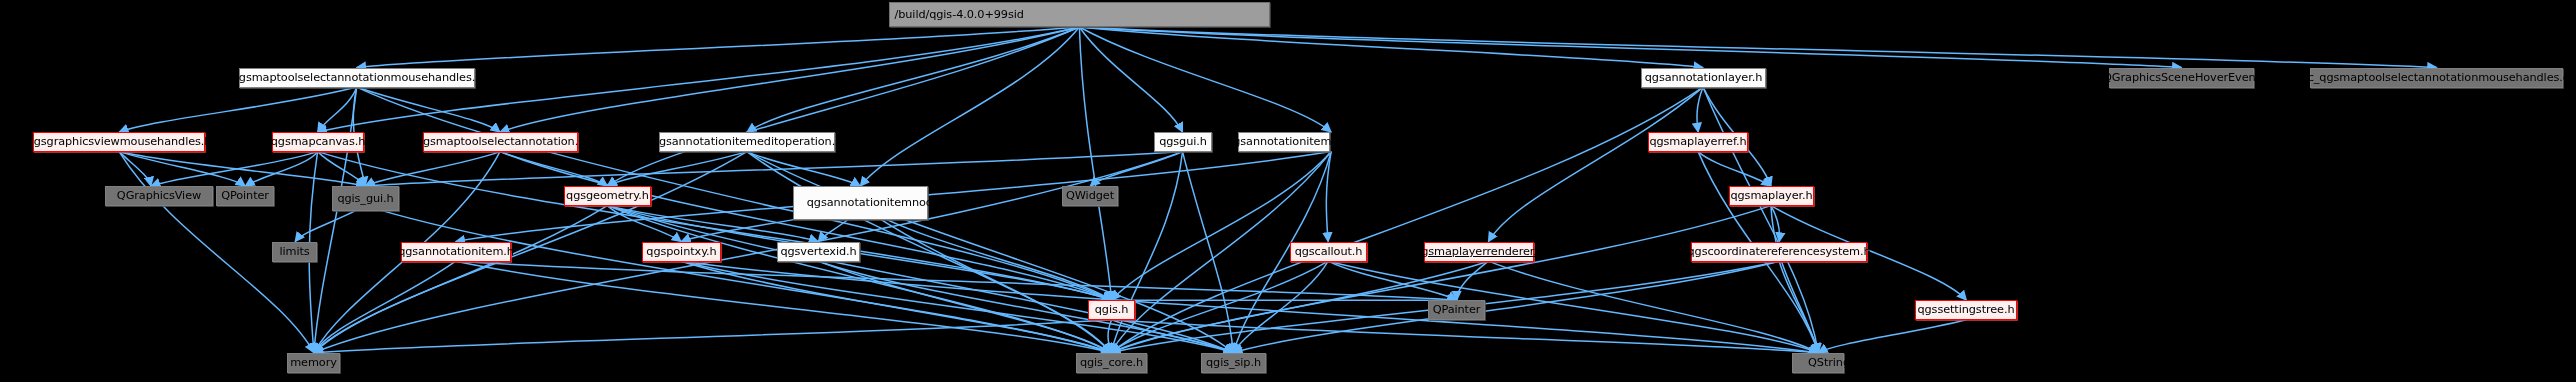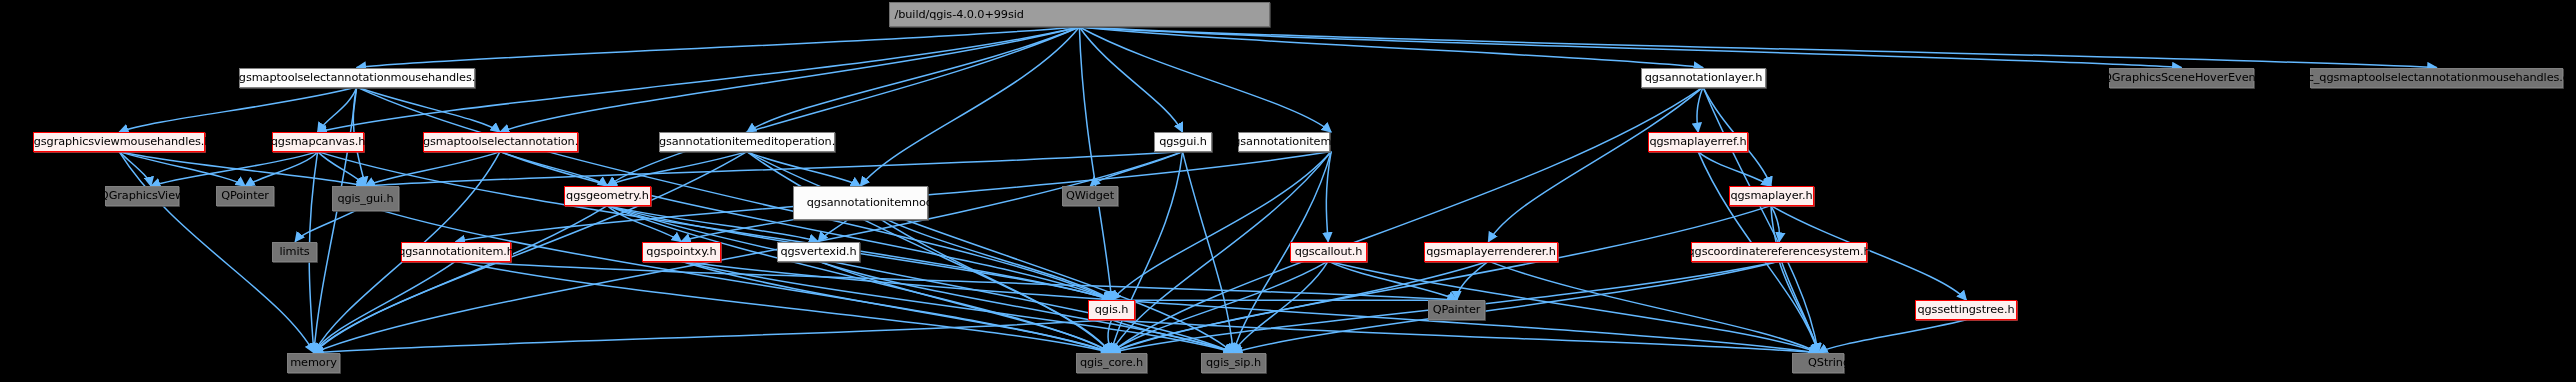--- a/index.html
+++ b/index.html
@@ -195,21 +195,21 @@
       </div>
       <div class="node white" style="left: 1154px; top: 132px; width: 58px; height: 19.5px;">
         <span>qgsgui.h</span>
       </div>
       <div class="node white" style="left: 1238px; top: 132px; width: 92px; height: 19.5px;">
         <span>qgsannotationitem.h</span>
       </div>
       <div class="node red" style="left: 1648px; top: 132px; width: 100px; height: 19.5px;">
         <span>qgsmaplayerref.h</span>
       </div>
-      <div class="node grey" style="left: 105px; top: 186px; width: 74px; height: 19.5px;">
+      <div class="node grey" style="left: 105px; top: 186px; width: 108px; height: 19.5px;">
         <span>QGraphicsView</span>
       </div>
       <div class="node grey" style="left: 216px; top: 186px; width: 58px; height: 19.5px;">
         <span>QPointer</span>
       </div>
       <div class="node grey" style="left: 332px; top: 186px; width: 67px; height: 25px;">
         <span>qgis_gui.h</span>
       </div>
       <div class="node red" style="left: 564px; top: 186px; width: 87px; height: 19.5px;">
         <span>qgsgeometry.h</span>
@@ -231,21 +231,21 @@
       </div>
       <div class="node red" style="left: 642px; top: 242px; width: 79px; height: 19.5px;">
         <span>qgspointxy.h</span>
       </div>
       <div class="node white" style="left: 777px; top: 242px; width: 83px; height: 19.5px;">
         <span>qgsvertexid.h</span>
       </div>
       <div class="node red" style="left: 1290px; top: 242px; width: 77px; height: 19.5px;">
         <span>qgscallout.h</span>
       </div>
-      <div class="node red" style="left: 1424px; top: 242px; width: 134px; height: 19.5px;">
+      <div class="node red" style="left: 1424px; top: 242px; width: 110px; height: 19.5px; text-decoration: underline;">
         <span>qgsmaplayerrenderer.h</span>
       </div>
       <div class="node red" style="left: 1691px; top: 242px; width: 176px; height: 19.5px;">
         <span>qgscoordinatereferencesystem.h</span>
       </div>
       <div class="node red" style="left: 1088px; top: 300px; width: 47px; height: 19.5px;">
         <span>qgis.h</span>
       </div>
       <div class="node grey" style="left: 1428px; top: 300px; width: 57px; height: 19.5px;">
         <span>QPainter</span>

